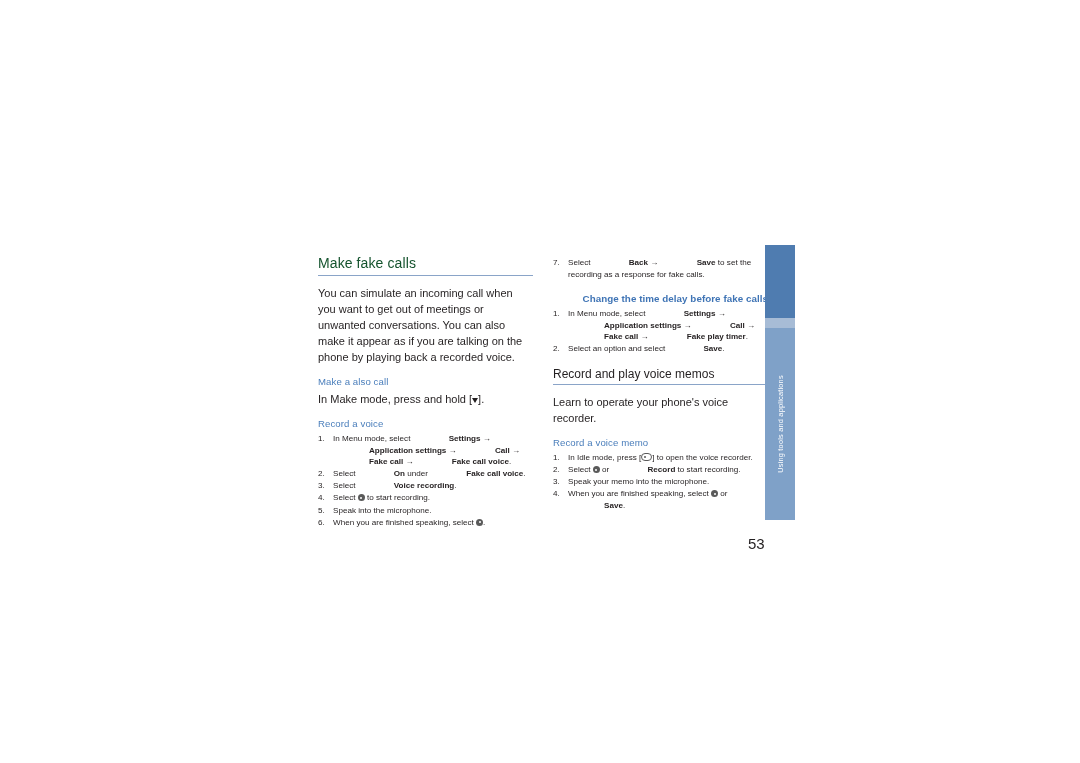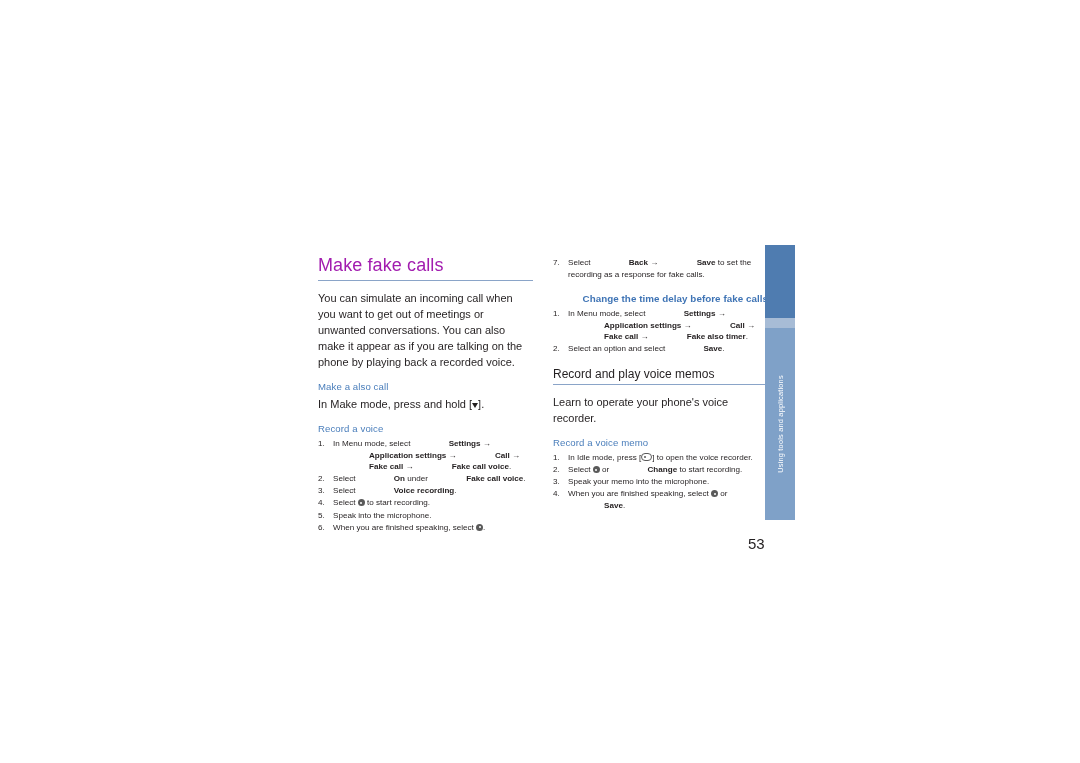--- a/index.html
+++ b/index.html
@@ -27,23 +27,23 @@
   .col {
     position: absolute;
     width: 215px;
     top: 255px;
   }
   .col-left  { left: 318px; }
   .col-right { left: 553px; }
 
   
   .h1 {
-    font-size: 18px;
+    font-size: 14px;
     font-weight: normal;
-    color: #a21caf;
+    color: #14532d;
     margin: 0 0 4px 0;
     letter-spacing: 0.1px;
   }
   .rule {
     height: 1px;
     background: #8aa4c8;
     margin: 0 0 9px 0;
   }
   .h2 {
     font-size: 9.6px;
@@ -220,32 +220,32 @@
       </ol>
   </div>
 
   <div class="col col-right">
     <ol class="steps" id="right-step7">
         <li><span class="num">7.</span><span>Select </span><span class="b">Back</span><span> → </span><span class="b">Save</span><span> to set the recording as a response for fake calls.</span></li>
       </ol>
 
     <h2 class="h2-blue-bold">Change the time delay before fake calls</h2>
     <ol class="steps" id="right-delay-steps">
-        <li><span class="num">1.</span><span>In Menu mode, select </span><span class="b">Settings</span><span> → </span><span class="b">Application settings</span><span> → </span><span class="b">Call</span><span> → </span><span class="b">Fake call</span><span> → </span><span class="b">Fake also timer</span><span>.</span></li>
+        <li><span class="num">1.</span><span>In Menu mode, select </span><span class="b">Settings</span><span> → </span><span class="b">Application settings</span><span> → </span><span class="b">Call</span><span> → </span><span class="b">Fake call</span><span> → </span><span class="b">Fake play timer</span><span>.</span></li>
         <li><span class="num">2.</span><span>Select an option and select </span><span class="b">Save</span><span>.</span></li>
       </ol>
 
     <h1 class="h1-sub">Record and play voice memos</h1>
     <div class="rule"></div>
     <p class="body">Learn to operate your phone's voice recorder.</p>
 
     <h2 class="h2">Record a voice memo</h2>
     <ol class="steps" id="right-memo-steps">
         <li><span class="num">1.</span><span>In Idle mode, press [</span><span class="key-oval"></span><span>] to open the voice recorder.</span></li>
-        <li><span class="num">2.</span><span>Select </span><span class="key-circle"></span><span> or </span><span class="b">Change</span><span> to start recording.</span></li>
+        <li><span class="num">2.</span><span>Select </span><span class="key-circle"></span><span> or </span><span class="b">Record</span><span> to start recording.</span></li>
         <li><span class="num">3.</span><span>Speak your memo into the microphone.</span></li>
         <li><span class="num">4.</span><span>When you are finished speaking, select </span><span class="key-circle"></span><span> or </span><span class="b">Save</span><span>.</span></li>
       </ol>
   </div>
 
   <div class="side-tab">
     <div class="seg-top"></div>
     <div class="seg-divider"></div>
     <div class="seg-mid"></div>
     <div class="side-label">Using tools and applications</div>

